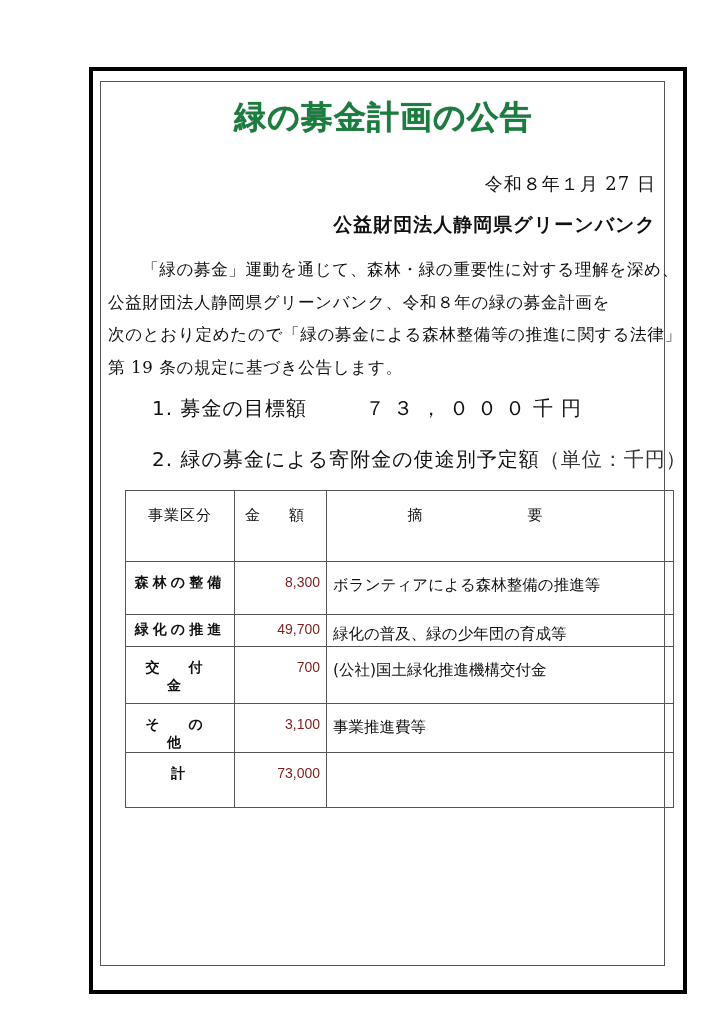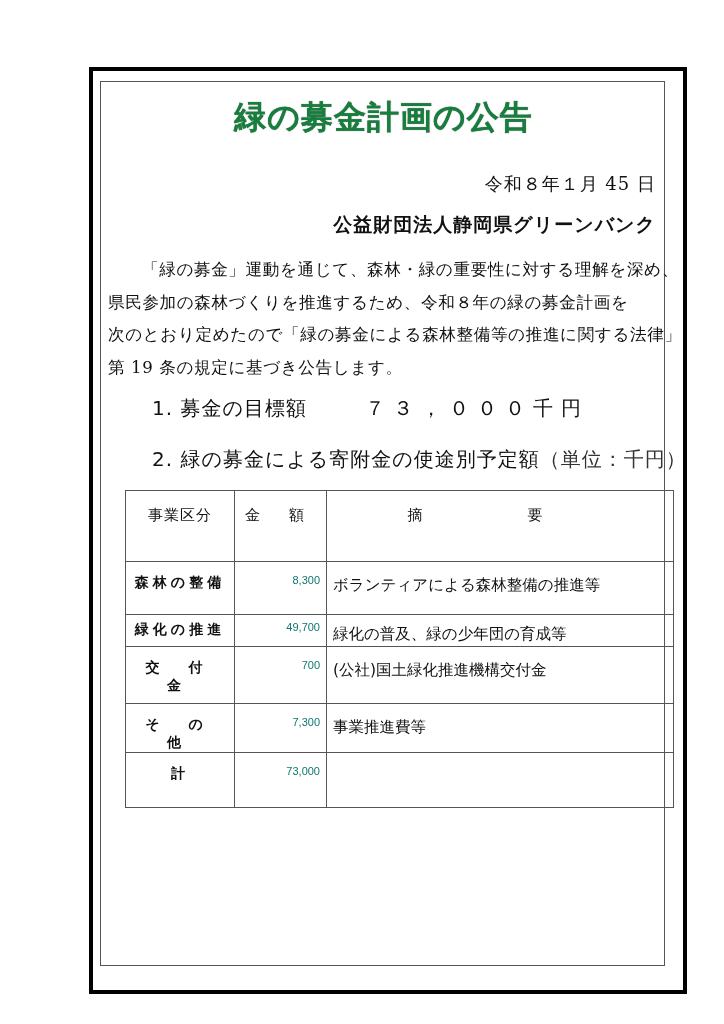--- a/index.html
+++ b/index.html
@@ -23,43 +23,43 @@
   .sec { position:absolute; left:116px; font-size:20px; white-space:nowrap; letter-spacing:1px;margin-left:36px; }
   .sec1 { top:395px; }
   .sec2 { top:446px; }
   .sec1 .amt { margin-left:58px; letter-spacing:8px; }
   .sec2 .unit { color:#333; }
   table.plan { position:absolute; left:125px; top:490px; width:549px;
                border-collapse:collapse; font-size:15px; }
   table.plan td { border:1.3px solid #555; padding:0 6px; vertical-align:middle; }
   table.plan td.c1 { width:96px; text-align:center; font-weight:bold; letter-spacing:4px; font-size:14px; }
   table.plan td.c1.small { letter-spacing:0px; font-size:12.5px; }
-  table.plan td.c2 { width:79px; text-align:right; font-family:"Liberation Sans", sans-serif; font-size:11px; color:#0f766e; }
+  table.plan td.c2 { width:79px; text-align:right; font-family:"Liberation Sans", sans-serif; font-size:14px; color:#7f1d1d; }
   table.plan td.c3 { text-align:left; font-size:15.5px; padding-left:6px; }
   table.plan tr.head td { height:55px; vertical-align:top; padding-top:15px; font-weight:normal; }
   table.plan tr.head td.c1 { letter-spacing:1px; font-size:15px; }
   table.plan tr.head td.c2 { text-align:center; letter-spacing:12px; font-family:"DejaVu Sans", sans-serif; font-size:15px; color:#111; }
   table.plan tr.head td.c3 { text-align:center; letter-spacing:50px; font-size:15px; }
   table.plan tr.r td { vertical-align:top; padding-top:12px; }
   table.plan tr.r td.c3 { padding-top:13px; }
   table.plan tr.light td { border-top-color:#ddd; }
 </style>
 </head>
 <body>
 
 <div class="outer"></div>
 <div class="inner"></div>
 
 <div class="title">緑の募金計画の公告</div>
-<div class="date">令和８年１月 45 日</div>
+<div class="date">令和８年１月 27 日</div>
 <div class="org">公益財団法人静岡県グリーンバンク</div>
 
 <div class="body-text">
   <p class="indent">「緑の募金」運動を通じて、森林・緑の重要性に対する理解を深め、</p>
-  <p>県民参加の森林づくりを推進するため、令和８年の緑の募金計画を</p>
+  <p>公益財団法人静岡県グリーンバンク、令和８年の緑の募金計画を</p>
   <p>次のとおり定めたので「緑の募金による森林整備等の推進に関する法律」</p>
   <p>第 19 条の規定に基づき公告します。</p>
 </div>
 
 <div class="sec sec1">
   <span>1. 募金の目標額</span><span class="amt">７３，０００千円</span>
 </div>
 <div class="sec sec2">
   <span>2. 緑の募金による寄附金の使途別予定額</span><span class="unit">（単位：千円）</span>
 </div>
@@ -81,21 +81,21 @@
     <td class="c2" style="padding-top:6px">49,700</td>
     <td class="c3" style="padding-top:9px">緑化の普及、緑の少年団の育成等</td>
   </tr>
   <tr class="r" style="height:57px">
     <td class="c1" style="letter-spacing:12px">交 付 金</td>
     <td class="c2">700</td>
     <td class="c3">(公社)国土緑化推進機構交付金</td>
   </tr>
   <tr class="r" style="height:45px">
     <td class="c1" style="letter-spacing:12px">そ の 他</td>
-    <td class="c2">7,300</td>
+    <td class="c2">3,100</td>
     <td class="c3">事業推進費等</td>
   </tr>
   <tr class="r light" style="height:55px">
     <td class="c1">計</td>
     <td class="c2">73,000</td>
     <td class="c3"></td>
   </tr>
 </tbody>
   </table>
 

